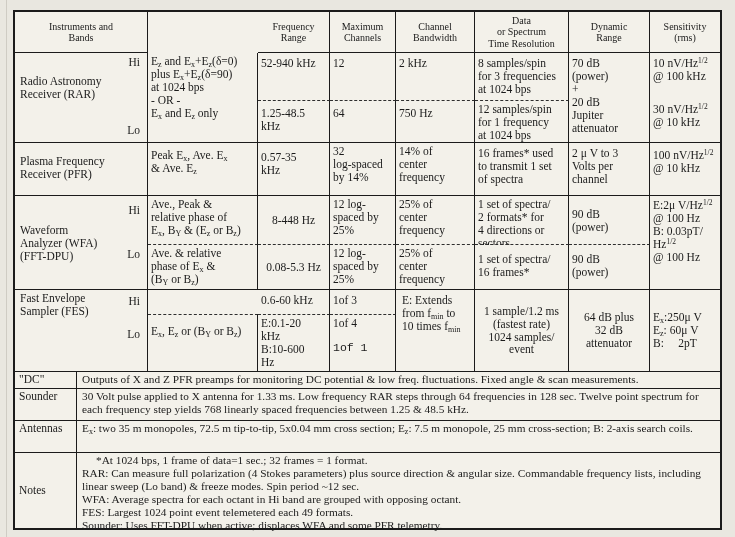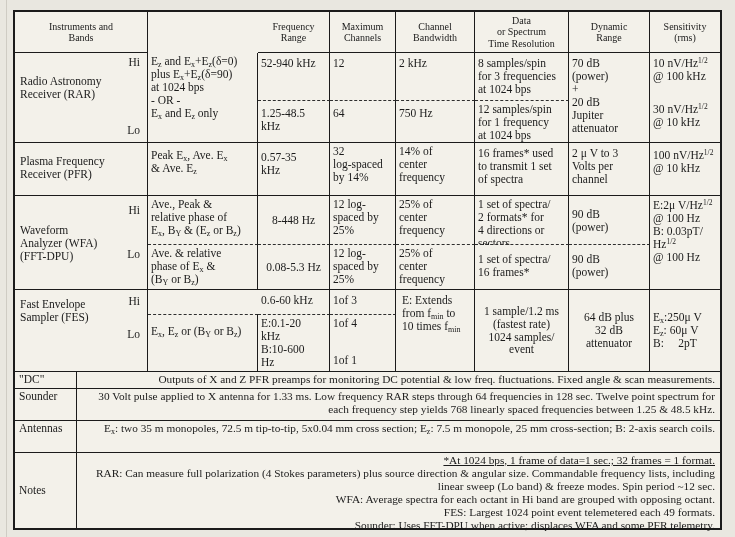--- a/index.html
+++ b/index.html
@@ -31,24 +31,24 @@
   .vmid{ display:flex; align-items:center; }
   .vcmid{ display:flex; align-items:center; justify-content:center; text-align:center; }
   .inst{ position:relative; padding:2px 5px; }
   .inst .band{ position:absolute; right:7px; }
   sub{ font-size:8px; vertical-align:-2px; line-height:0; }
   sup{ font-size:7.5px; vertical-align:4px; line-height:0; }
   .frow{ grid-column:1 / -1; display:flex; border-bottom:1px solid #1b1b1b; }
   .frow.nb{ border-bottom:none; }
   .flabel{ width:62px; flex:0 0 62px; border-right:1px solid #1b1b1b; padding:1px 4px; font-size:11.5px; }
   .flabel.vc{ display:flex; align-items:center; }
-  .ftext{ flex:1; padding:1px 5px; font-size:11.3px; line-height:1.16;text-align:right; }
-  .note-line.indent{ padding-left:14px;text-decoration:underline; }
+  .ftext{ flex:1; padding:1px 5px; font-size:11.3px; line-height:1.16; }
+  .note-line.indent{ padding-left:14px; }
   .senstack > div:first-child{ height:46px; }
-  .chstack > div:last-child{ margin-top:24px; }
+  .chstack > div:last-child{ margin-top:11px;font-family:Liberation Mono, monospace; }
 </style>
 </head>
 <body>
 
 <div class="scan-edge"></div>
 
 <div class="tbl">
 
   <div class="c hd" style="grid-area:1/1/2/2">
       <span>Instruments and<br>Bands</span>
@@ -125,21 +125,21 @@
   <div class="c nb ctr" style="grid-area:5/5/6/6">25% of<br>center<br>frequency</div>
   <div class="c dt ctr" style="grid-area:6/5/7/6">25% of<br>center<br>frequency</div>
   <div class="c nb ctr" style="grid-area:5/6/6/7">1 set of spectra/<br>2 formats* for<br>4 directions or<br>sectors</div>
   <div class="c dt ctr" style="grid-area:6/6/7/7;padding-top:8px">1 set of spectra/<br>16 frames*</div>
   <div class="c nb ctr" style="grid-area:5/7/6/8;padding-top:12px">90 dB<br>(power)</div>
   <div class="c dt ctr" style="grid-area:6/7/7/8;padding-top:8px">90 dB<br>(power)</div>
   <div class="c nr" style="grid-area:5/8/7/9;padding-top:3px">E:2μ V/Hz<sup>1/2</sup><br>@ 100 Hz<br>B: 0.03pT/<br>Hz<sup>1/2</sup><br>@ 100 Hz</div>
 
   <div class="c inst" style="grid-area:7/1/9/2">
     <span class="band" style="top:5px">Hi</span>
-    <div style="margin-top:6px">Fast Envelope<br>Sampler (FES)</div>
+    <div style="">Fast Envelope<br>Sampler (FES)</div>
     <span class="band" style="top:38px">Lo</span>
   </div>
   <div class="c dt" style="grid-area:8/2/9/3;padding-top:10px">E<sub>x</sub>, E<sub>z</sub> or (B<sub>Y</sub> or B<sub>z</sub>)</div>
   <div class="c nb ctr" style="grid-area:7/3/8/4;padding-top:4px">0.6-60 kHz</div>
   <div class="c dt ctr" style="grid-area:8/3/9/4">E:0.1-20<br>kHz<br>B:10-600<br>Hz</div>
   <div class="c nb ctr" style="grid-area:7/4/8/5;padding-top:4px">1of 3</div>
   <div class="c dt ctr chstack" style="grid-area:8/4/9/5">
     <div>1of 4</div>
     <div>1of 1</div>
   </div>

